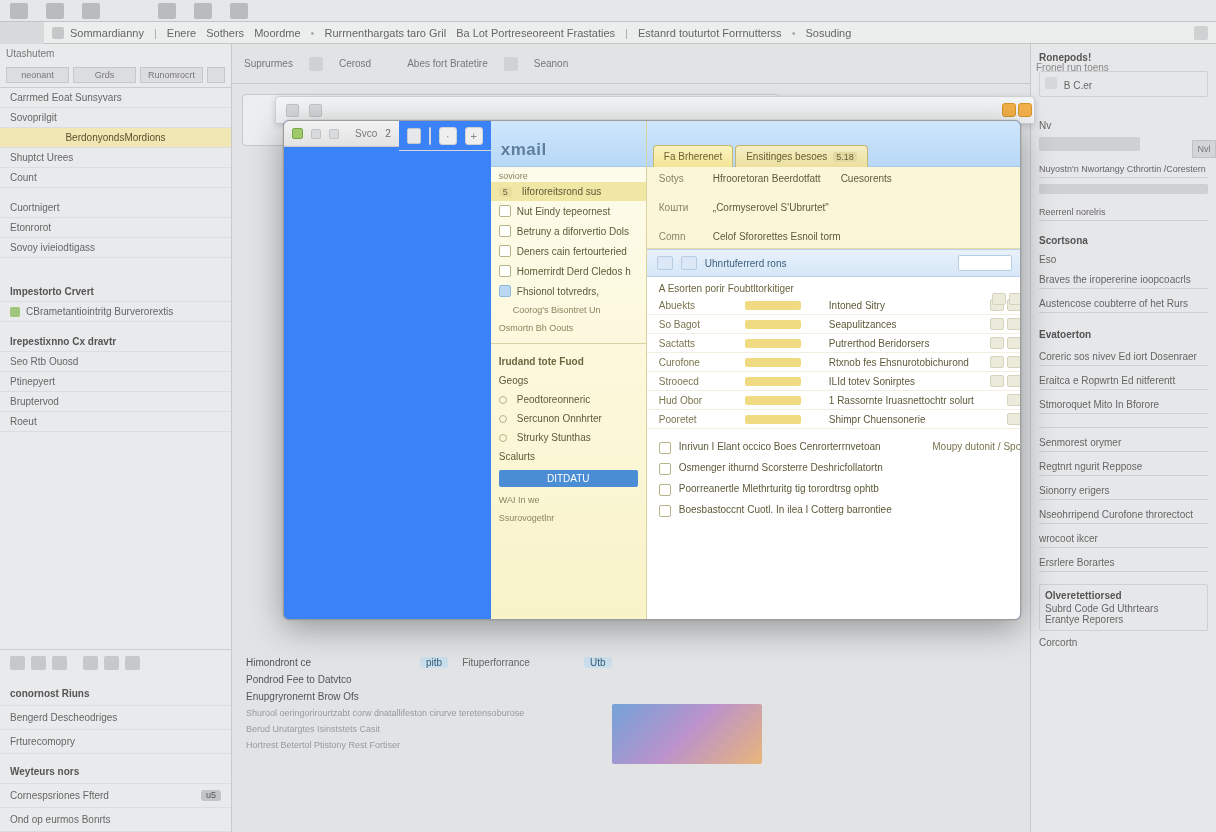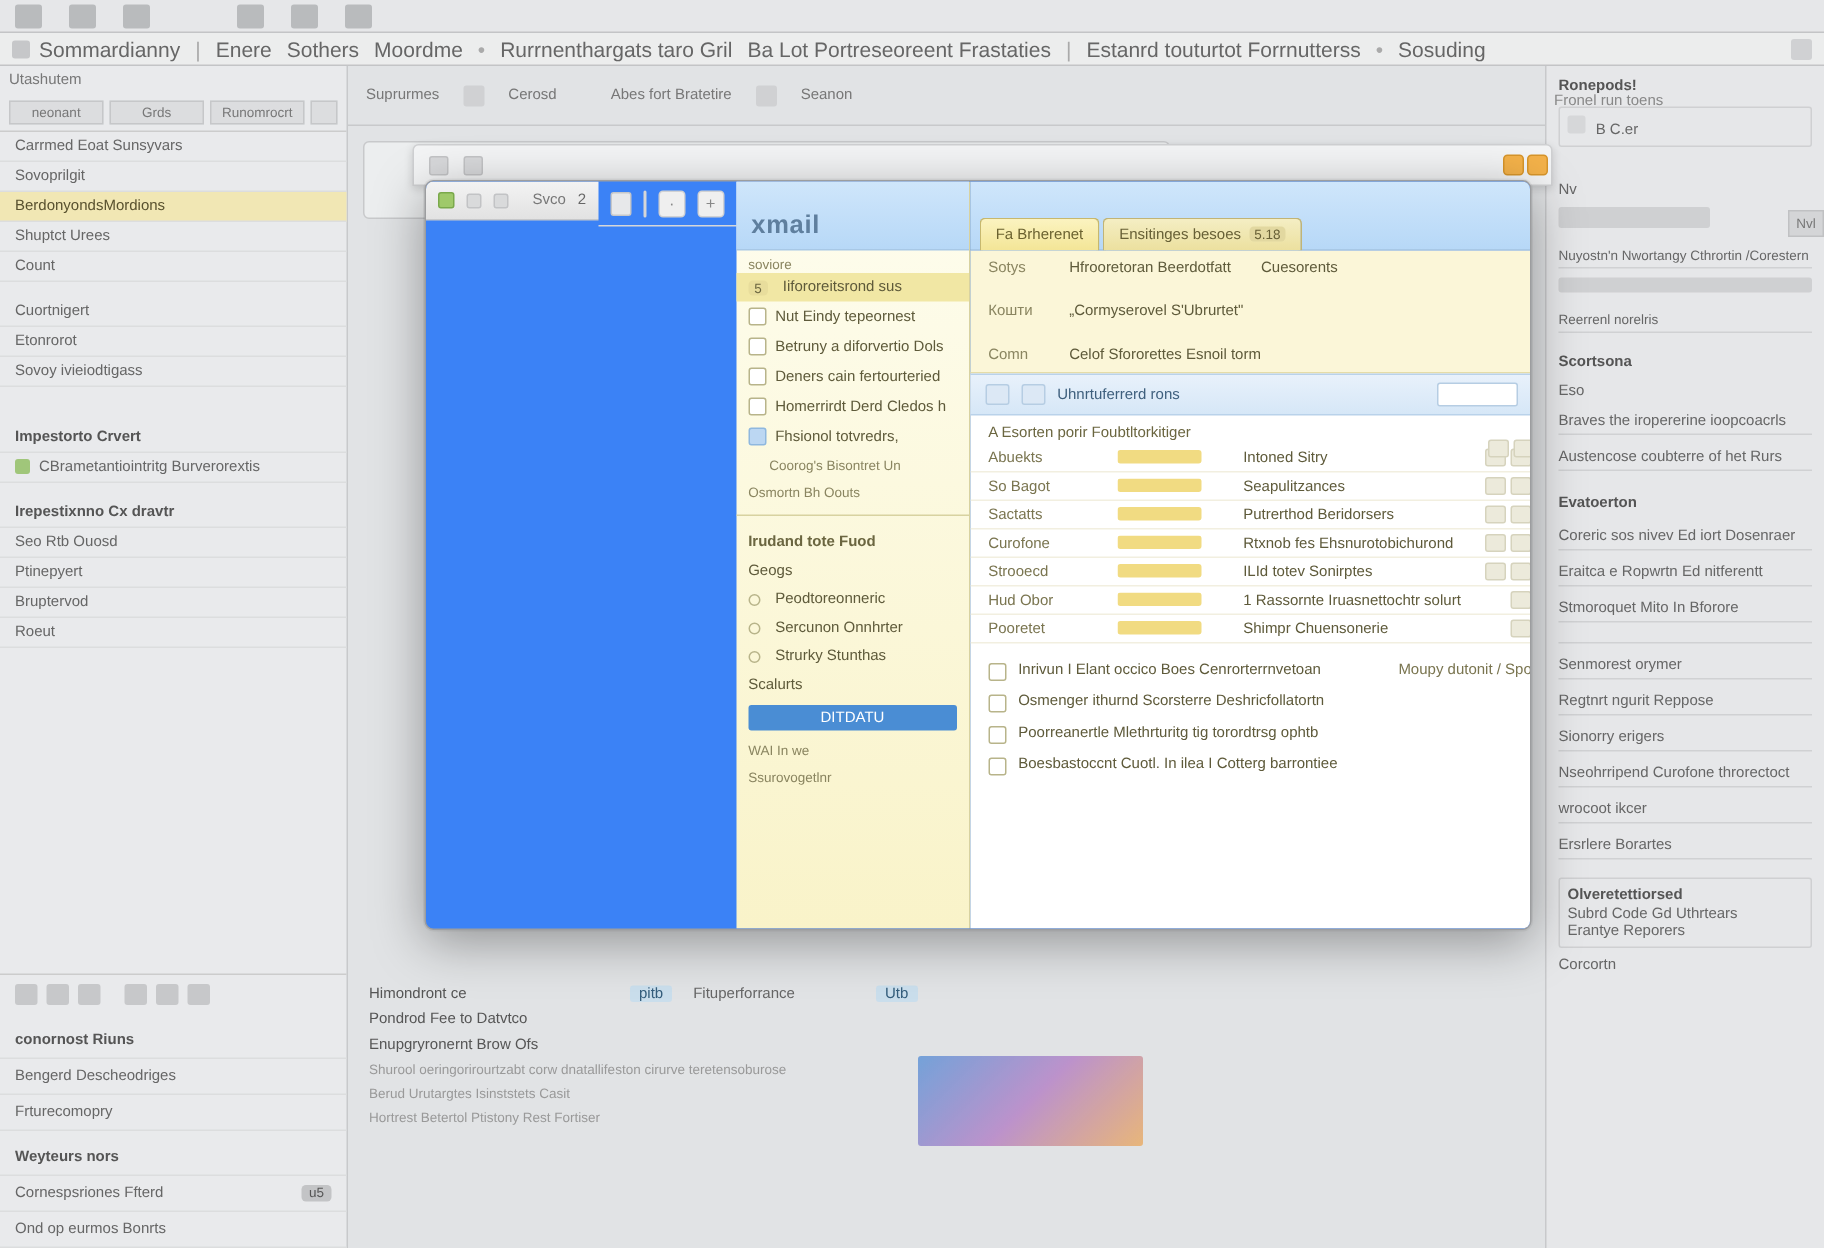--- a/index.html
+++ b/index.html
@@ -2,30 +2,30 @@
 <html><head>
 <meta charset="utf-8">
 <style>
   * { box-sizing: border-box; margin: 0; padding: 0; font-family: Tahoma, Arial, sans-serif; }
   body { width: 1216px; height: 832px; background: #d8dadc; overflow: hidden; position: relative; font-size: 11px; color: #444; }
 
   
   .bg-app { position: absolute; inset: 0; filter: grayscale(0.2); }
   .bg-top-iconbar { height: 22px; background: #e6e7e9; border-bottom: 1px solid #c3c4c6; display: flex; gap: 18px; padding: 3px 10px; }
   .bg-top-iconbar span { width: 18px; height: 16px; background: #b9bbbd; border-radius: 2px; }
-  .bg-menubar { height: 22px; background: #eceded; border-bottom: 1px solid #c3c4c6; display: flex; align-items: center; gap: 10px; padding: 0 8px; font-size: 14px; color: #666; }
+  .bg-menubar { height: 22px; background: #eceded; border-bottom: 1px solid #c3c4c6; display: flex; align-items: center; gap: 10px; padding: 0 8px; font-size: 11px; color: #666; margin-left: 44px; }
   .bg-menubar .grp { display: flex; align-items: center; gap: 6px; }
   .bg-menubar .sep { color: #aaa; }
   .bg-body { display: flex; height: calc(100% - 44px); }
   .bg-left { width: 232px; background: #e9eaec; border-right: 1px solid #c8c9cb; display: flex; flex-direction: column; }
   .bg-left-titlebar { display:flex; gap:4px; padding:4px 6px; border-bottom:1px solid #ccc; }
   .bg-left-titlebar .seg { flex:1; background:#dcdde0; border:1px solid #c6c7c9; height:16px; font-size:9px; display:flex; align-items:center; justify-content:center; color:#777;text-align:center; }
   .bg-left ul { list-style:none; }
   .bg-left li { padding: 4px 10px; font-size: 10px; color:#666; border-bottom:1px solid #dcddde; }
-  .bg-left li.hl { background:#f4e7a8; color:#5a5126; display:flex; justify-content:flex-start; }
+  .bg-left li.hl { background:#f4e7a8; color:#5a5126; display:flex; justify-content:center; }
   .bg-left li.sec { font-weight:bold; color:#555; margin-top:6px; }
   .bg-left li.green:before{content:"";display:inline-block;width:10px;height:10px;background:#9ac96b;border-radius:2px;margin-right:6px;vertical-align:middle;}
   .bg-left .mini-icons{display:flex;gap:6px;padding:6px 10px;border-top:1px solid #ccc;margin-top:auto}
   .bg-left .mini-icons span{width:15px;height:14px;background:#c7c8ca;border-radius:2px}
   .bg-left .btm-list li{padding:6px 10px}
   .bg-left .kv{display:flex;justify-content:space-between}
   .bg-left .badge{background:#c3c4c6;border-radius:3px;padding:0 5px;font-size:9px;color:#555}
 
   .bg-center { flex:1; background:#e1e3e5; display:flex; flex-direction:column; }
   .bg-center-top{height:40px;border-bottom:1px solid #c8c9cb;display:flex;align-items:center;padding:0 12px;gap:16px;color:#777;font-size:10px}

